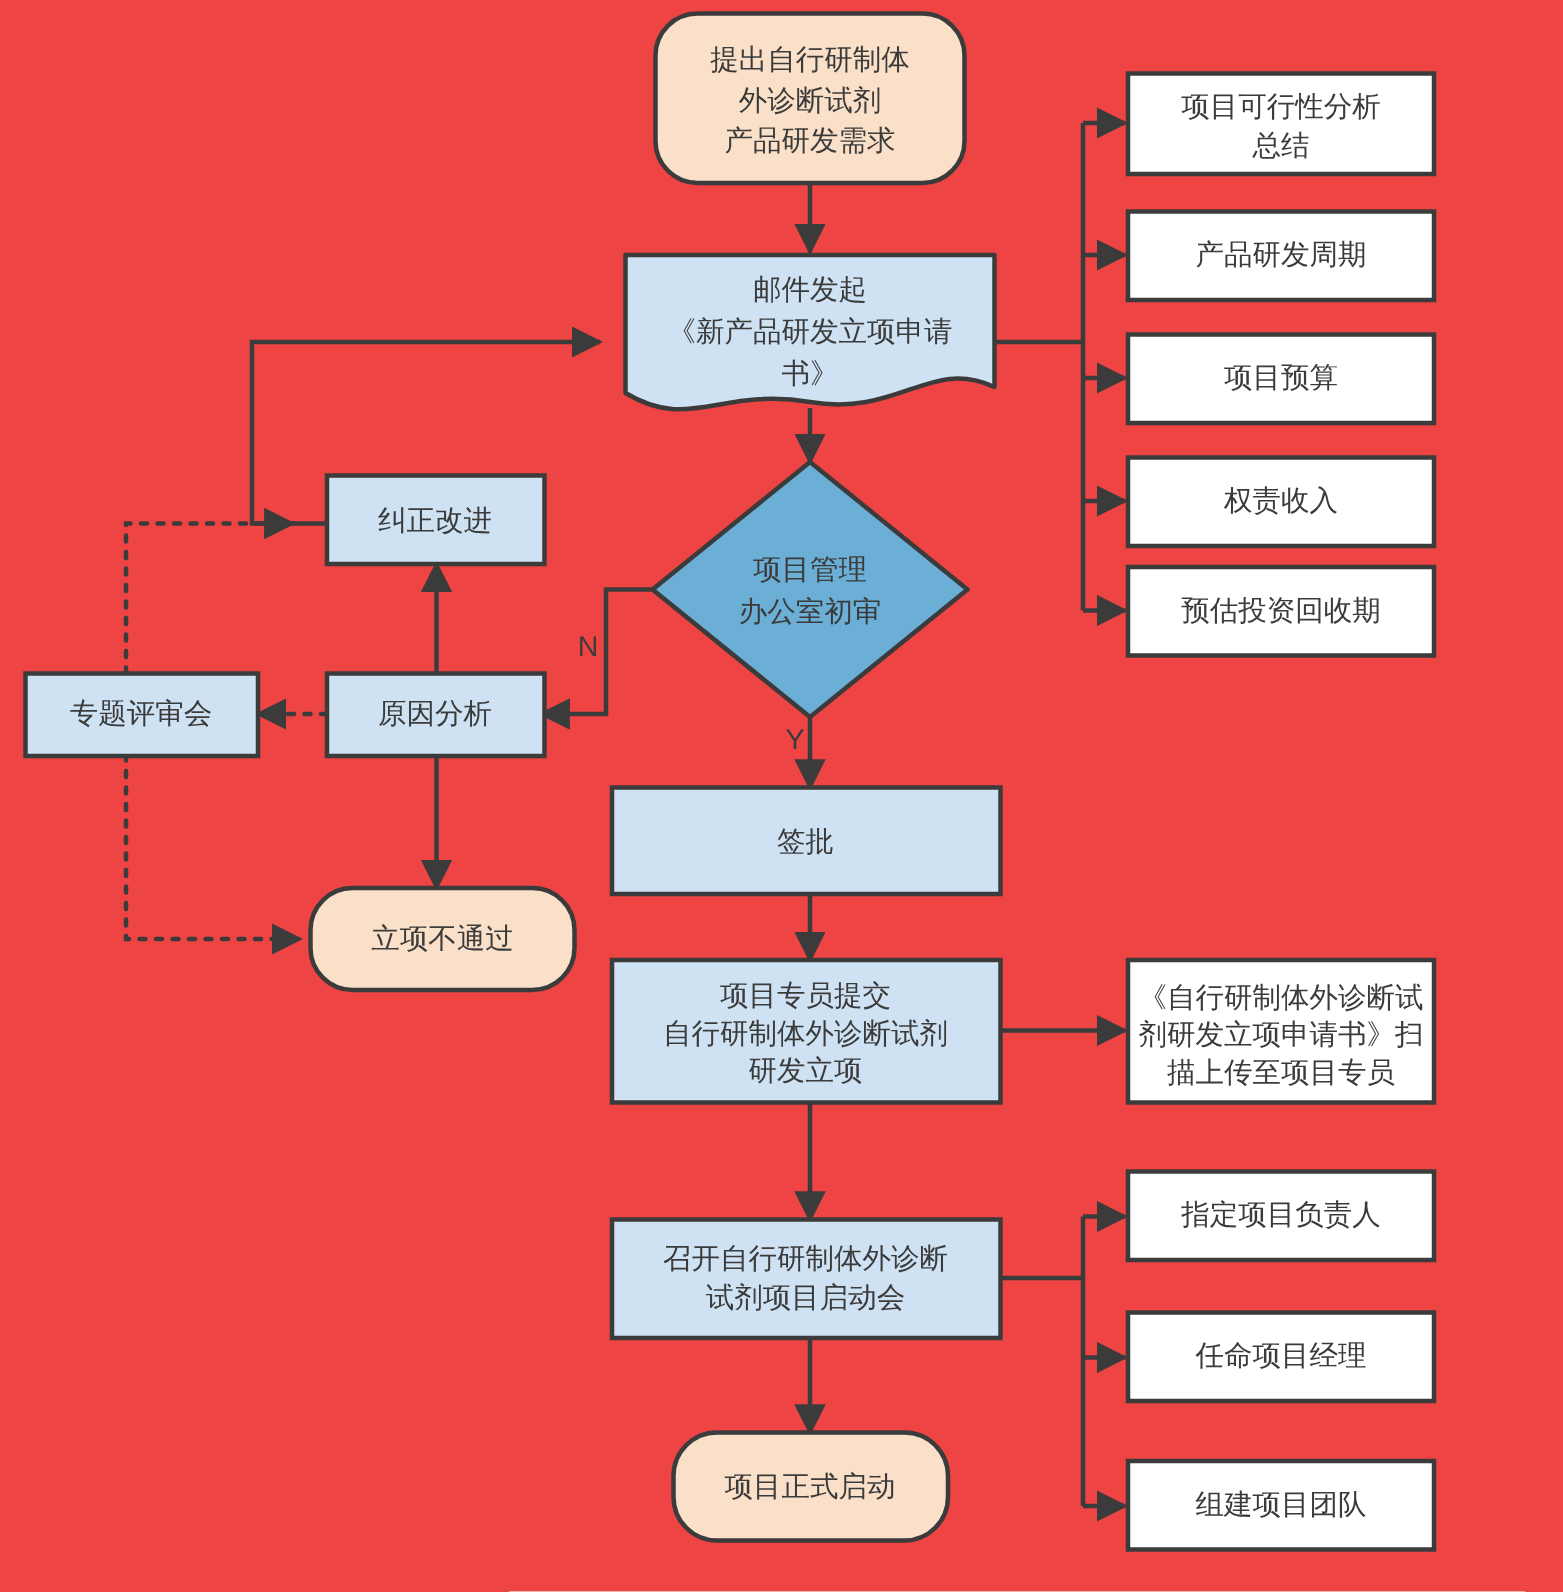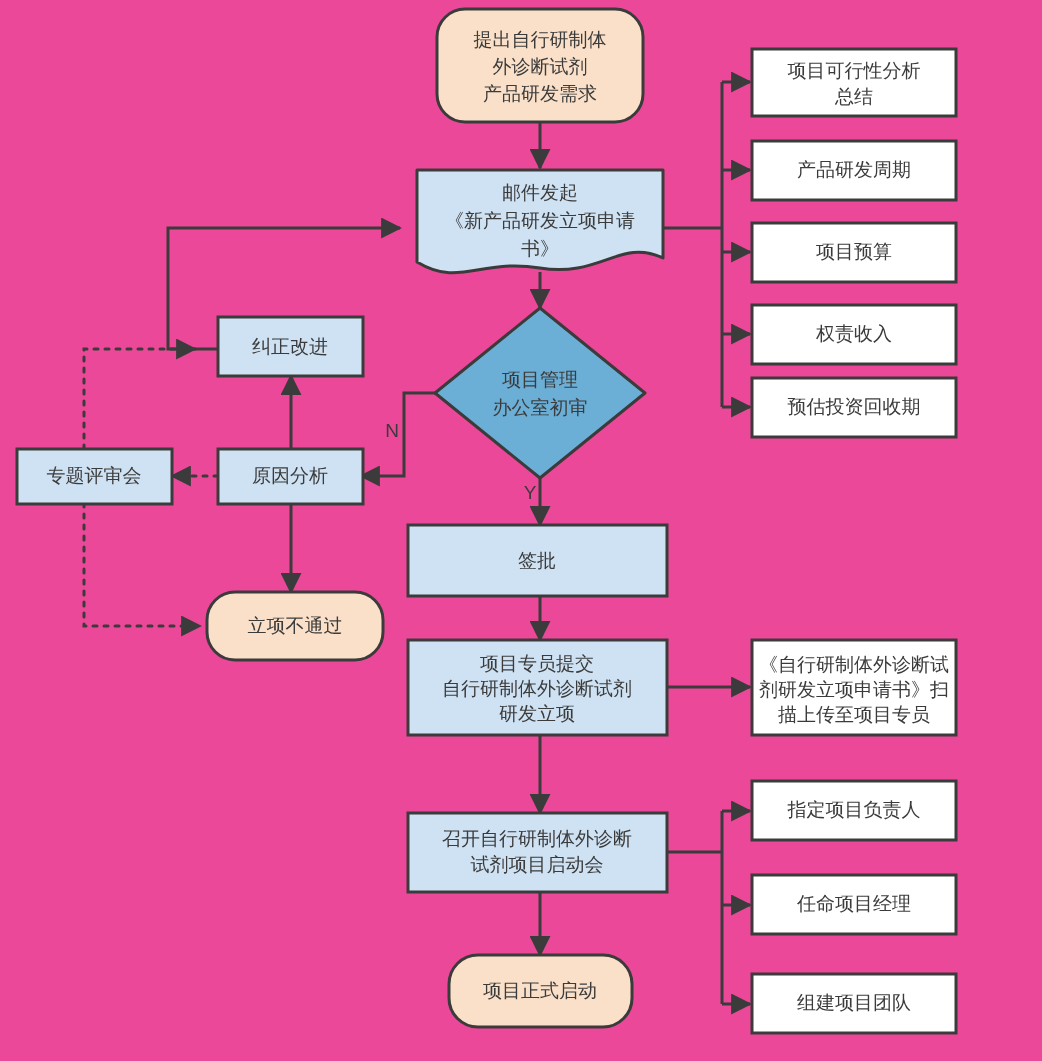--- a/index.html
+++ b/index.html
@@ -1,16 +1,16 @@
 <!DOCTYPE html>
 <html><head>
 <meta charset="utf-8">
 <style>
   html,body{margin:0;padding:0;background:#ffffff;}
-  #canvas{position:relative;width:1042px;height:1061px;background:#ec4899;
+  #canvas{position:relative;width:1042px;height:1061px;background:#ef4444;
           font-family:"Liberation Sans","DejaVu Sans",sans-serif;}
   svg{display:block;}
   .nodeText{fill:#3b3b3b;font-family:"Liberation Sans","DejaVu Sans",sans-serif;
             font-size:19px;text-anchor:middle;dominant-baseline:middle;}
   .branchText{fill:#3b3b3b;font-family:"Liberation Sans","DejaVu Sans",sans-serif;
               font-size:19px;text-anchor:middle;dominant-baseline:middle;}
 </style>
 </head>
 <body>
 

